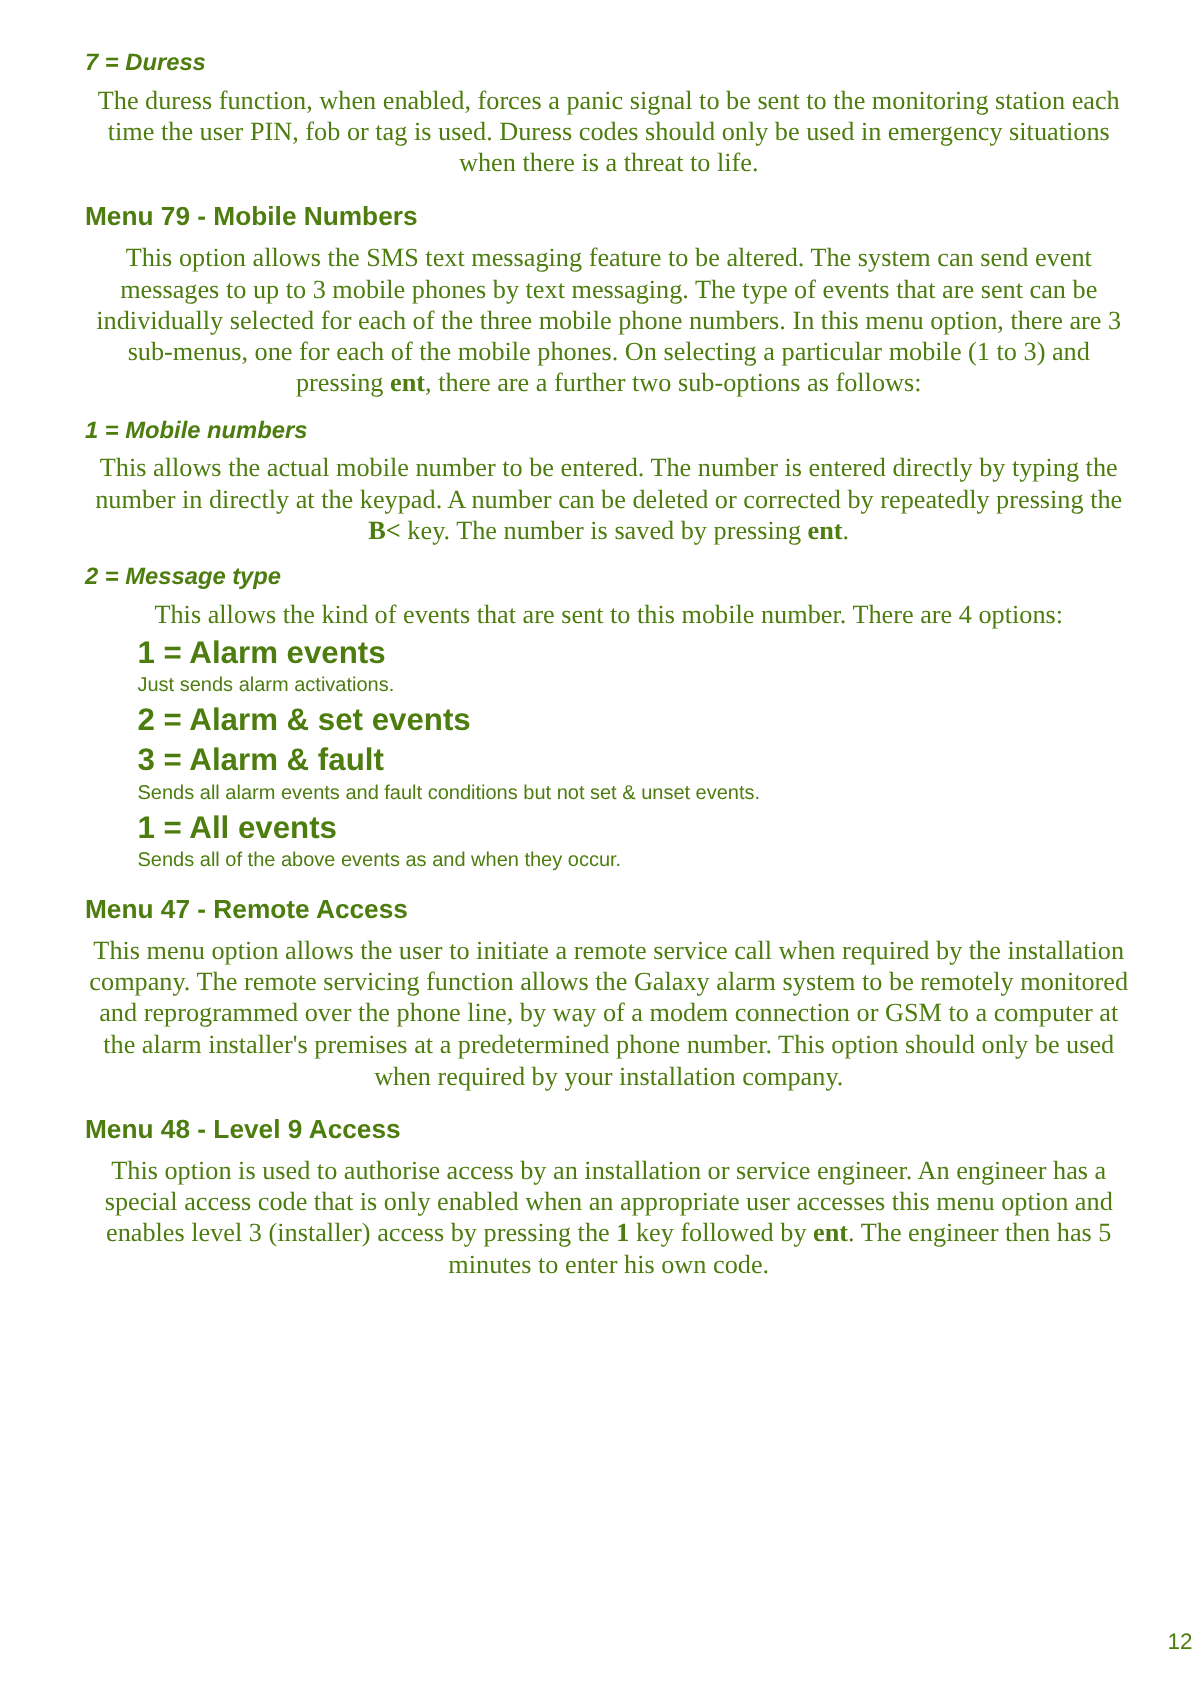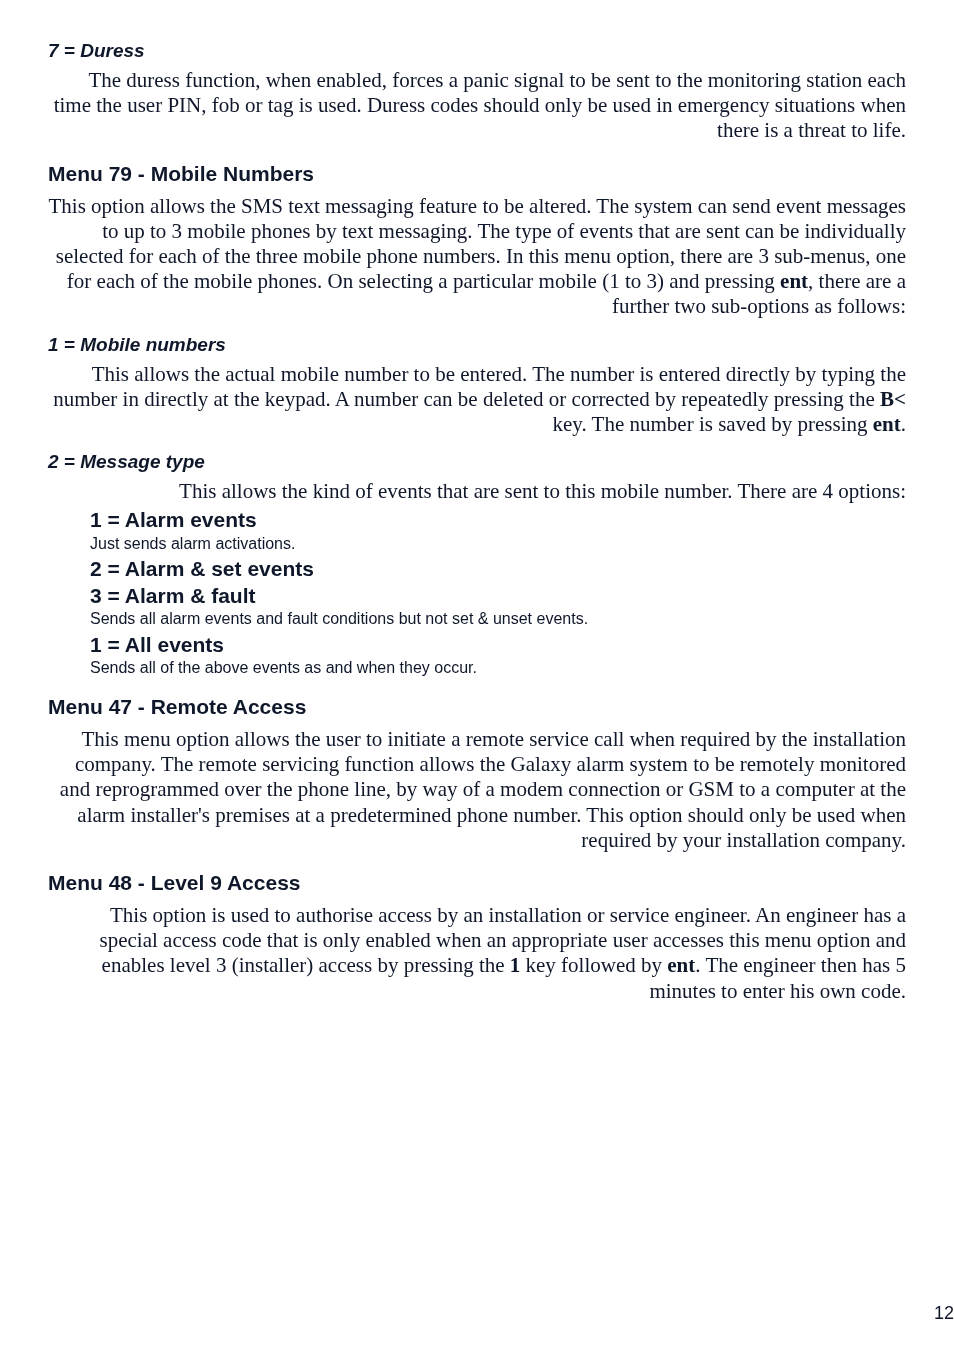--- a/index.html
+++ b/index.html
@@ -4,53 +4,53 @@
 <style>
   body {
     margin: 0;
     padding: 0;
     font-family: Arial, Helvetica, sans-serif;
     background: #fff;
   }
   .page {
     width: 954px;
     min-height: 1354px;
-    padding: 40px 48px 40px 48px;
+    padding: 40px 48px 40px 68px;
     box-sizing: border-box;
     font-family: Georgia, 'Times New Roman', serif;
-    color: #0f172a;
+    color: #4d7c0f;
     position: relative;
   }
   .heading-h3 {
     font-family: Arial, Helvetica, sans-serif;
     font-weight: bold;
     font-style: italic;
     font-size: 19px;
     margin: 0 0 6px 0;
   }
   .heading-h2 {
     font-family: Arial, Helvetica, sans-serif;
     font-weight: bold;
     font-size: 21px;
     margin: 18px 0 8px 0;
   }
   .body-text {
     font-family: 'Times New Roman', Times, serif;
     font-size: 21px;
     line-height: 1.2;
     margin: 0 0 14px 0;
-    text-align: right;
+    text-align: center;
   }
   .indented-block {
     margin-left: 42px;
   }
   .option-label {
     font-family: Arial, Helvetica, sans-serif;
     font-weight: bold;
-    font-size: 21px;
+    font-size: 25px;
     display: block;
     margin: 0;
     line-height: 1.3;
   }
   .option-desc {
     font-family: Liberation Sans, sans-serif;
     font-size: 16px;
     line-height: 1.2;
     display: block;
     margin: 0 0 2px 0;

